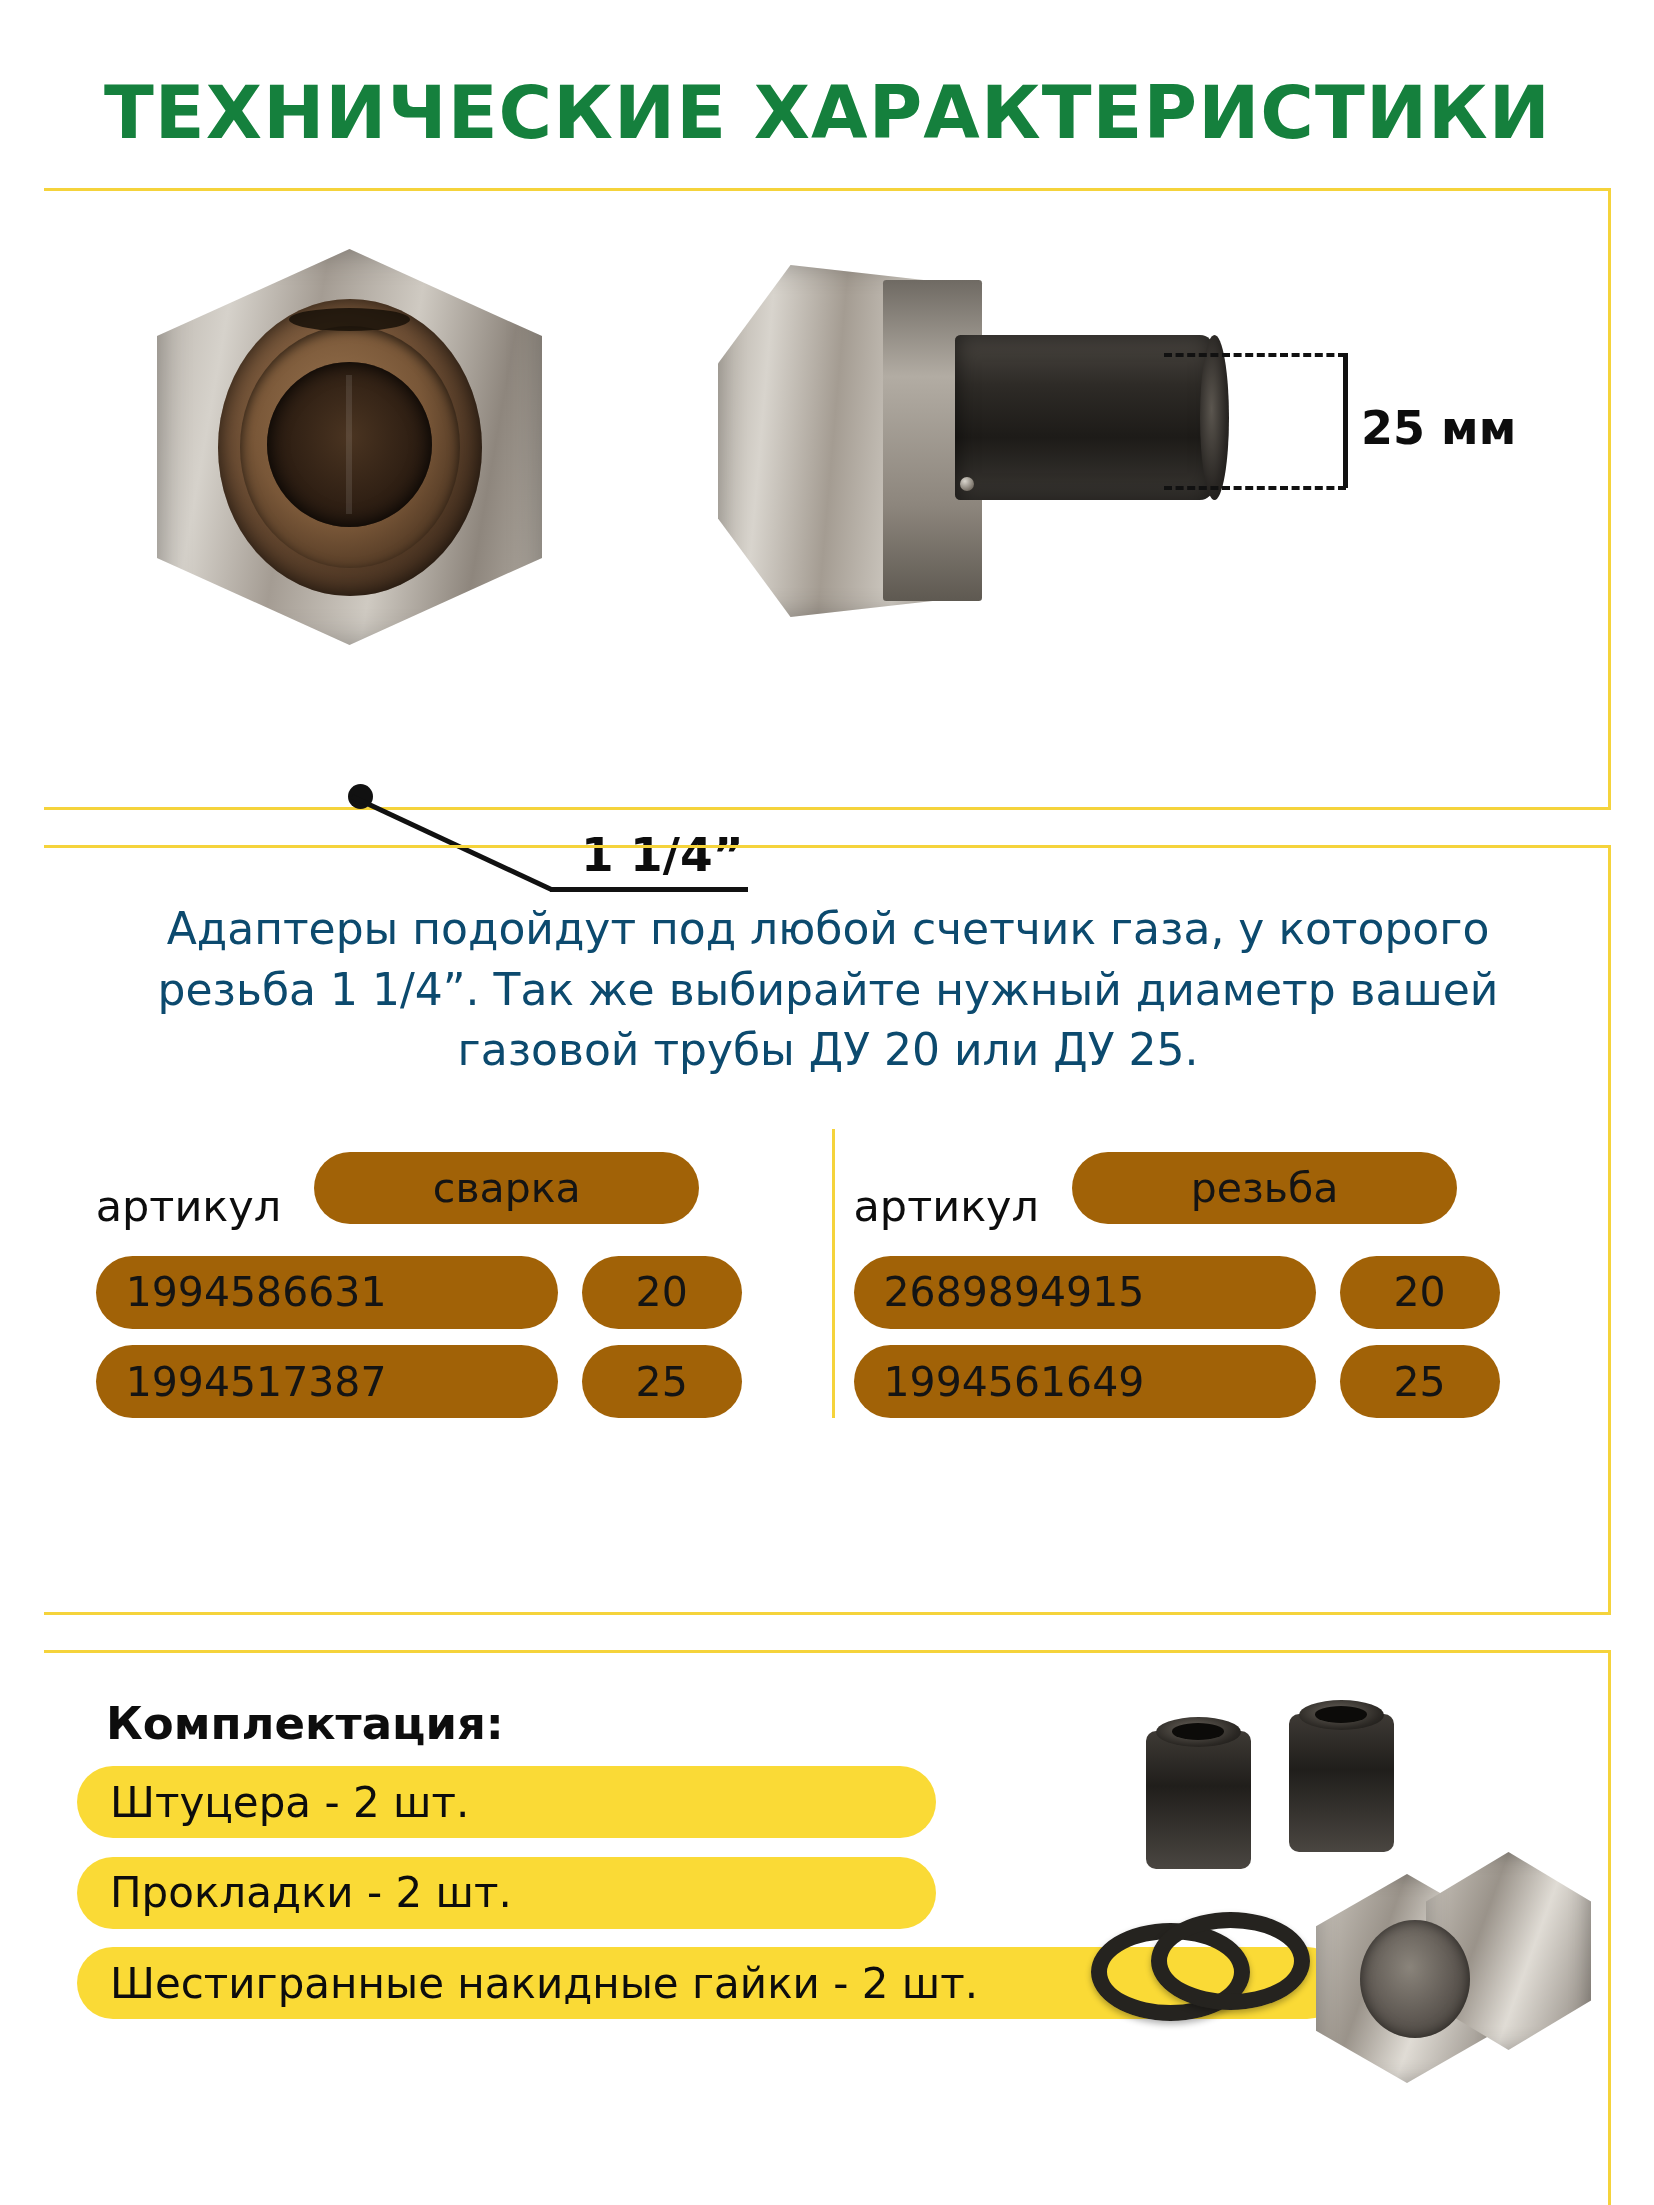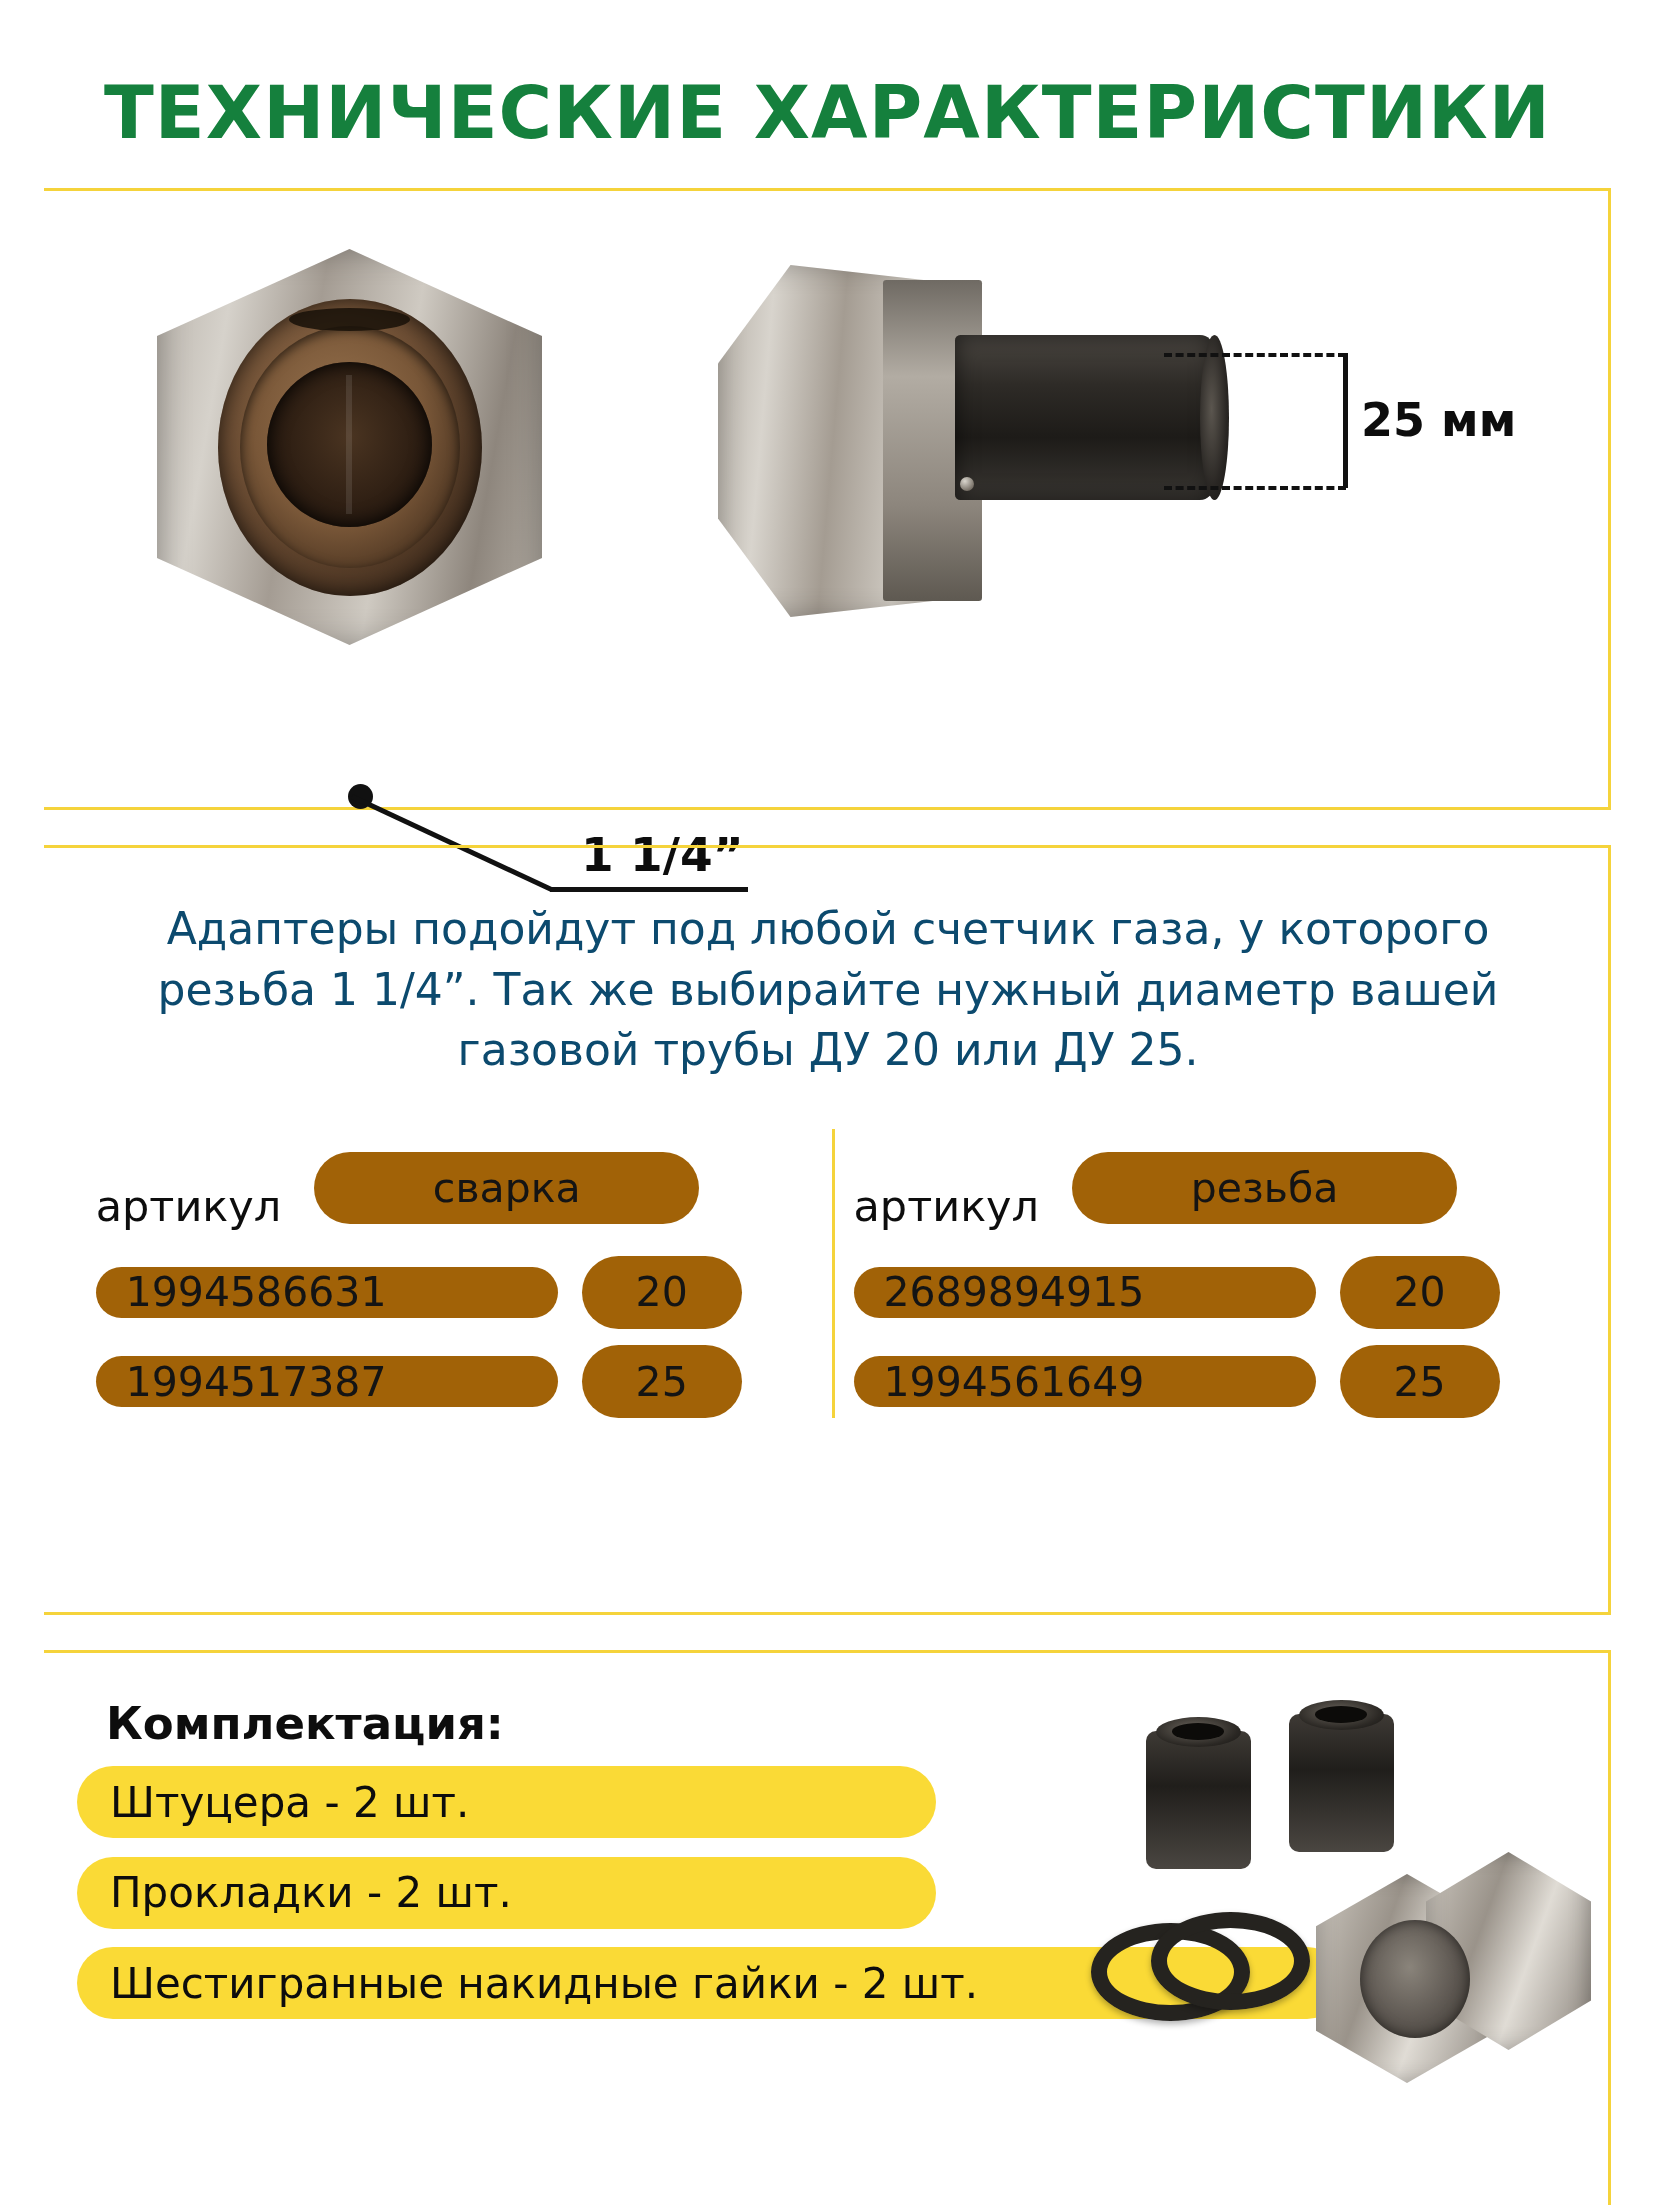--- a/index.html
+++ b/index.html
@@ -162,21 +162,21 @@
     position: absolute;
     left: 179px;
     top: 24px;
     width: 0;
     height: 135px;
     border-left: 5px solid #111;
   }
   .dim-label {
     position: absolute;
     left: 197px;
-    top: 64px;
+    top: 72px;
     font-size: 46px;
     font-weight: 600;
     white-space: nowrap;
   }
 
   
   .leader-dot {
     position: absolute;
     left: 304px;
     top: 593px;
@@ -270,21 +270,21 @@
     width: 385px;
     height: 72px;
   }
   .trow {
     display: flex;
     align-items: center;
     margin-top: 16.5px;
   }
   .code-pill {
     width: 462px;
-    height: 51px;
+    height: 73px;
     justify-content: flex-start;
     padding-left: 30px;
     box-sizing: border-box;
     text-align: right;
   }
   .du-pill {
     width: 160px;
     height: 73px;
     margin-left: 24px;
   }

